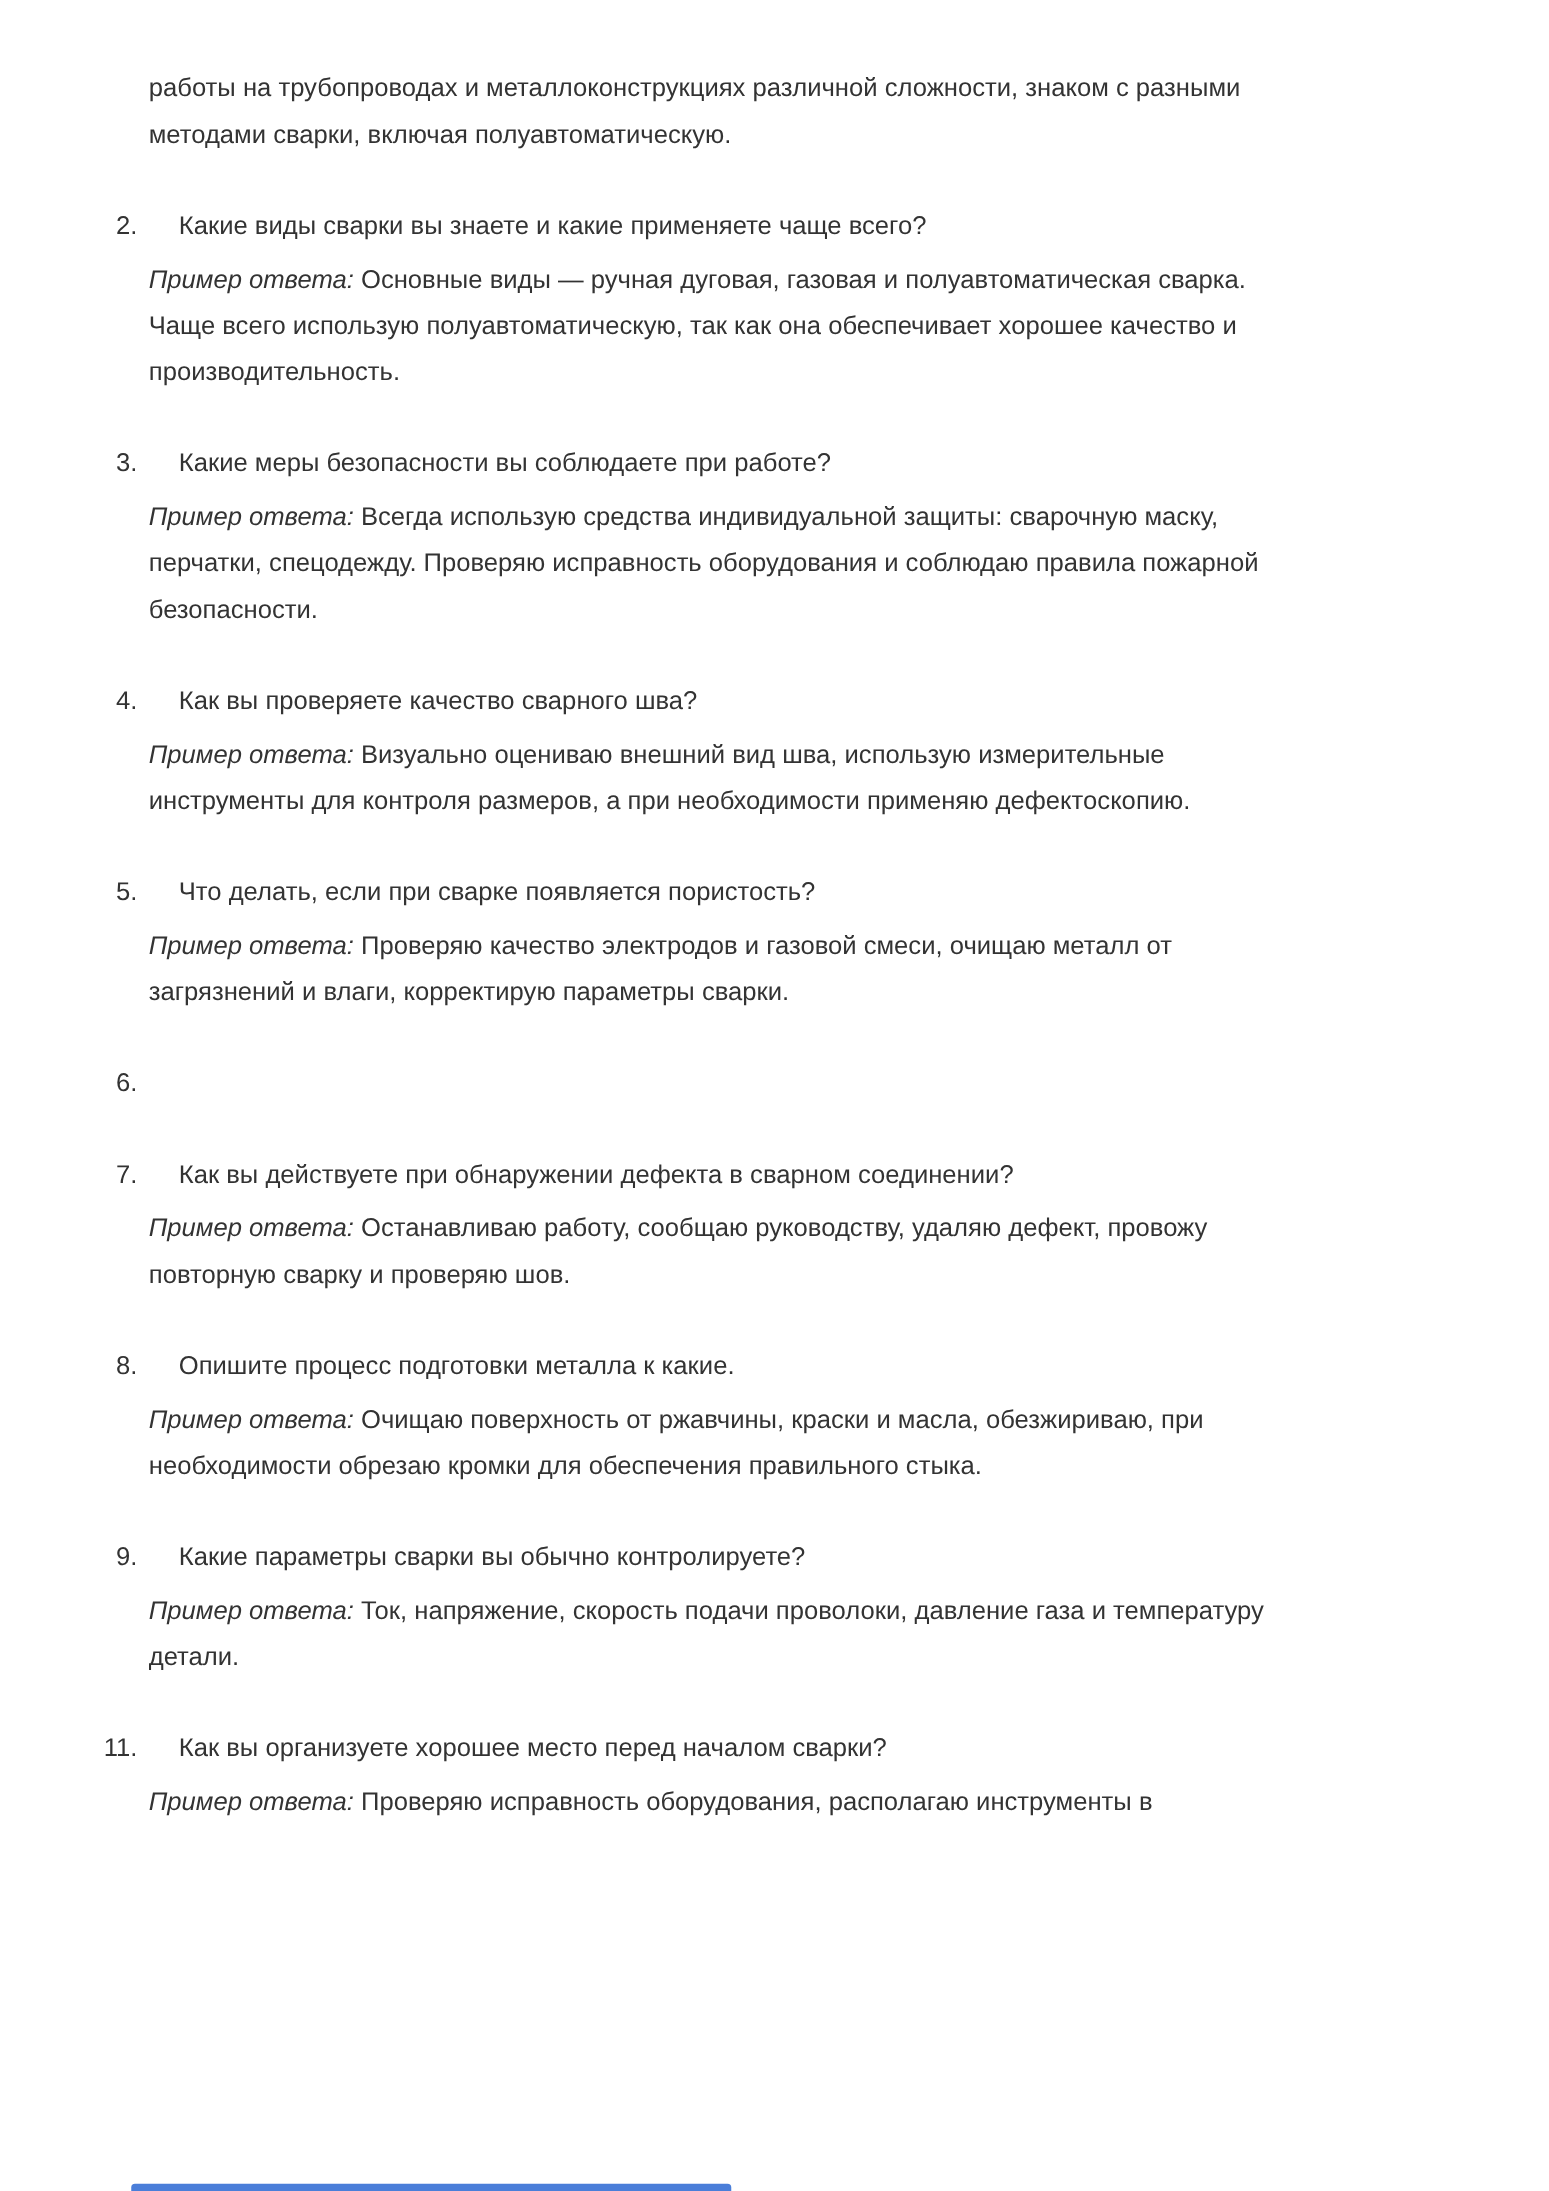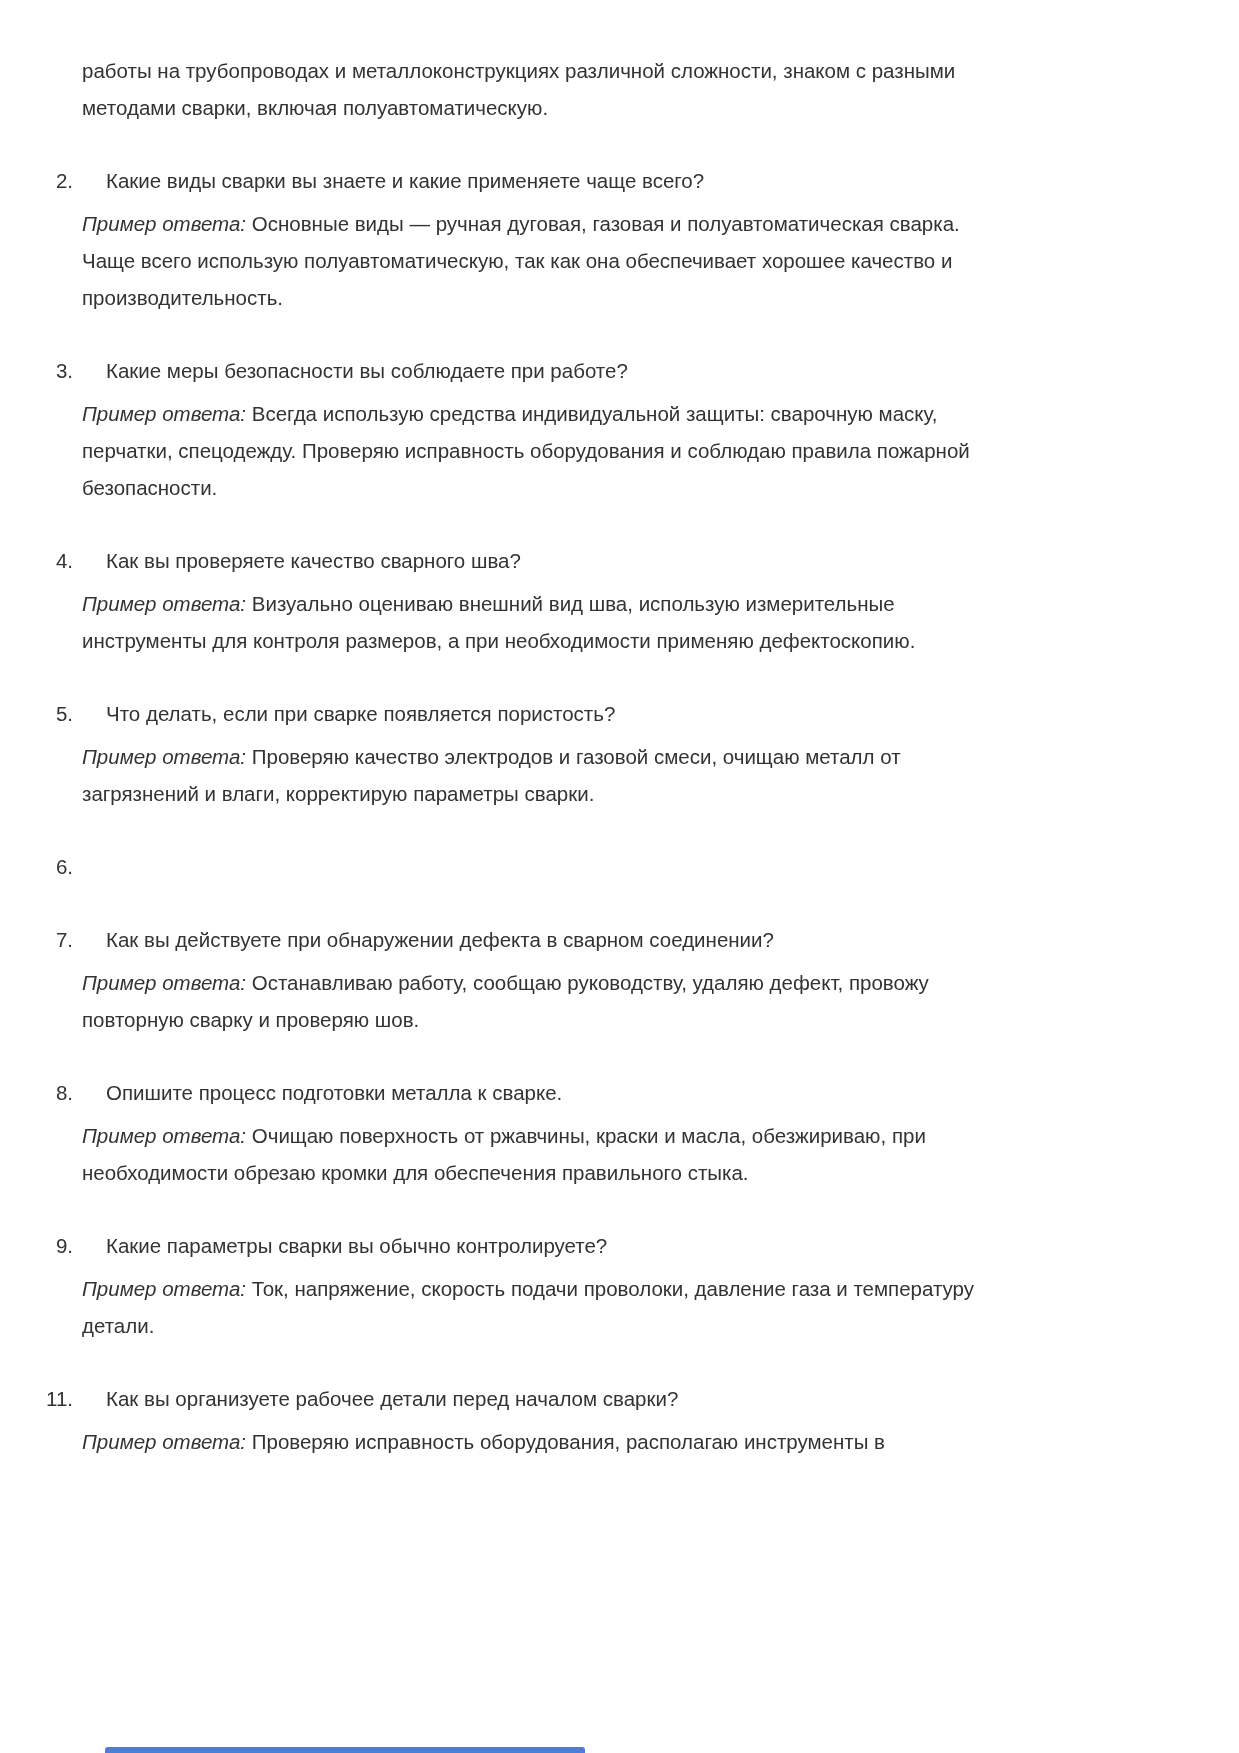--- a/index.html
+++ b/index.html
@@ -11,21 +11,21 @@
     height: 1753px;
     background: #ffffff;
     overflow: hidden;
     position: relative;
     font-family: "Liberation Sans", "DejaVu Sans", sans-serif;
     color: #333333;
     font-size: 20.5px;
     line-height: 37px;
   }
   .page {
-    padding: 52px 0 0 82px;
+    padding: 52px 0 0 119px;
   }
   .continuation {
     max-width: 895px;
     margin: 0 0 36px 0;
   }
   .qa-item {
     display: grid;
     grid-template-columns: 40px 895px;
     column-gap: 9px;
     margin: 0 0 36px -49px;
@@ -94,32 +94,32 @@
   </div>
 
   <div class="qa-item">
     <div class="q-num">7.</div>
     <div class="q-text">Как вы действуете при обнаружении дефекта в сварном соединении?</div>
     <p class="answer"><em class="answer-prefix">Пример ответа:</em> <span class="answer-text">Останавливаю работу, сообщаю руководству, удаляю дефект, провожу повторную сварку и проверяю шов.</span></p>
   </div>
 
   <div class="qa-item">
     <div class="q-num">8.</div>
-    <div class="q-text">Опишите процесс подготовки металла к сварке.</div>
+    <div class="q-text">Опишите процесс подготовки металла к какие.</div>
     <p class="answer"><em class="answer-prefix">Пример ответа:</em> <span class="answer-text">Очищаю поверхность от ржавчины, краски и масла, обезжириваю, при необходимости обрезаю кромки для обеспечения правильного стыка.</span></p>
   </div>
 
   <div class="qa-item">
     <div class="q-num">9.</div>
     <div class="q-text">Какие параметры сварки вы обычно контролируете?</div>
     <p class="answer"><em class="answer-prefix">Пример ответа:</em> <span class="answer-text">Ток, напряжение, скорость подачи проволоки, давление газа и температуру детали.</span></p>
   </div>
 
 
   <div class="qa-item">
     <div class="q-num">11.</div>
-    <div class="q-text">Как вы организуете рабочее детали перед началом сварки?</div>
+    <div class="q-text">Как вы организуете хорошее место перед началом сварки?</div>
     <p class="answer"><em class="answer-prefix">Пример ответа:</em> <span class="answer-text">Проверяю исправность оборудования, располагаю инструменты в</span></p>
   </div>
 
 </div>
 
 <div class="bottom-bar" style="background: rgb(74, 126, 217);"></div>
 
 </body></html>

